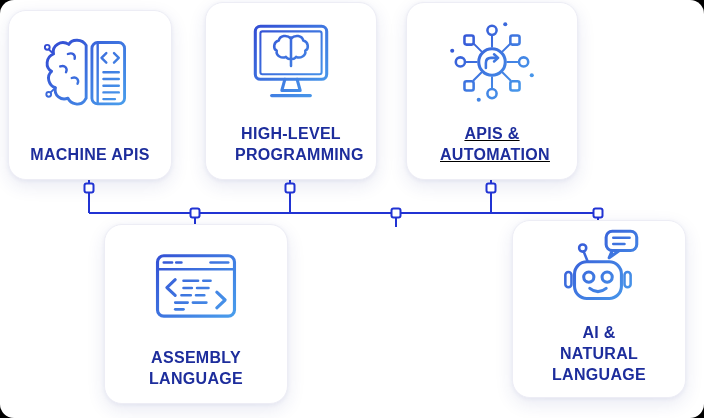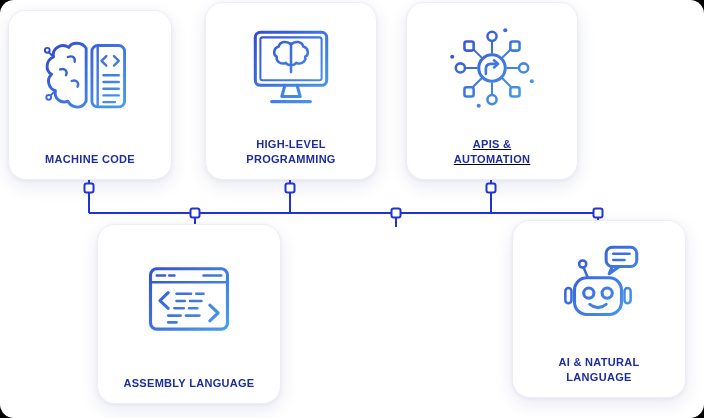--- a/index.html
+++ b/index.html
@@ -9,27 +9,27 @@
     font-family:"Liberation Sans", sans-serif;
   }
   .card{
     position:absolute;background:#fff;border-radius:18px;
     border:1px solid #ededf5;
     box-shadow:0 6px 18px rgba(35,50,140,.10), 0 1px 4px rgba(35,50,140,.06);
     display:flex;flex-direction:column;align-items:center;
   }
   .card .icon{margin:auto 0;display:flex;align-items:center;justify-content:center;}
   .card .label{
-    font-size:11px;font-weight:bold;color:#1d2d9c;text-align:center;
+    font-size:16px;font-weight:bold;color:#1d2d9c;text-align:center;
     letter-spacing:.3px;line-height:1.3;padding-bottom:13px;
   }
   .c1{left:8px;top:10px;width:162px;height:168px;}
   .c2{left:205px;top:2px;width:170px;height:176px;}
   .c3{left:406px;top:2px;width:170px;height:176px;text-decoration:underline;}
-  .c4{left:97px;top:224px;width:182px;height:178px;}
+  .c4{left:104px;top:224px;width:182px;height:178px;}
   .c5{left:310px;top:226px;width:172px;height:176px;}
   .c6{left:512px;top:220px;width:172px;height:176px;}
   .hline{position:absolute;height:2px;background:#2133d3;}
   .vline{position:absolute;width:2px;background:#2133d3;}
   .node{
     position:absolute;width:7px;height:7px;background:#fff;
     border:2px solid #2133d3;border-radius:3px;
     transform:translate(-50%,-50%);z-index:2;
   }
 </style>
@@ -74,21 +74,21 @@
           <path d="M14 60 L9 65" stroke-width="2"></path>
           <circle cx="7" cy="67" r="2.5" stroke-width="2"></circle>
           <rect x="52" y="13" width="34" height="64" rx="6"></rect>
           <path d="M58 13 V77" stroke-width="2.5"></path>
           <path d="M67 24 L62 29 L67 34" stroke-width="2.5"></path>
           <path d="M75 24 L80 29 L75 34" stroke-width="2.5"></path>
           <path d="M64 44 H80 M64 51 H80 M64 58 H80 M64 65 H80 M64 72 H76" stroke-width="2.5"></path>
         </g>
       </svg>
     </div>
-    <div class="label" style="max-width:150px">MACHINE CODE</div>
+    <div class="label" style="max-width:150px">MACHINE APIS</div>
   </div>
 
   <div class="card c2">
     <div class="icon">
       <svg width="102" height="102" viewBox="0 0 100 100">
         <g stroke="url(#bg)" fill="none" stroke-width="3" stroke-linecap="round" stroke-linejoin="round">
           <rect x="15" y="13" width="70" height="52" rx="5"></rect>
           <rect x="20" y="18" width="60" height="42" rx="2" stroke-width="2"></rect>
           <path d="M44 65 L41 76 L59 76 L56 65"></path>
           <path d="M31 81 H69"></path>

